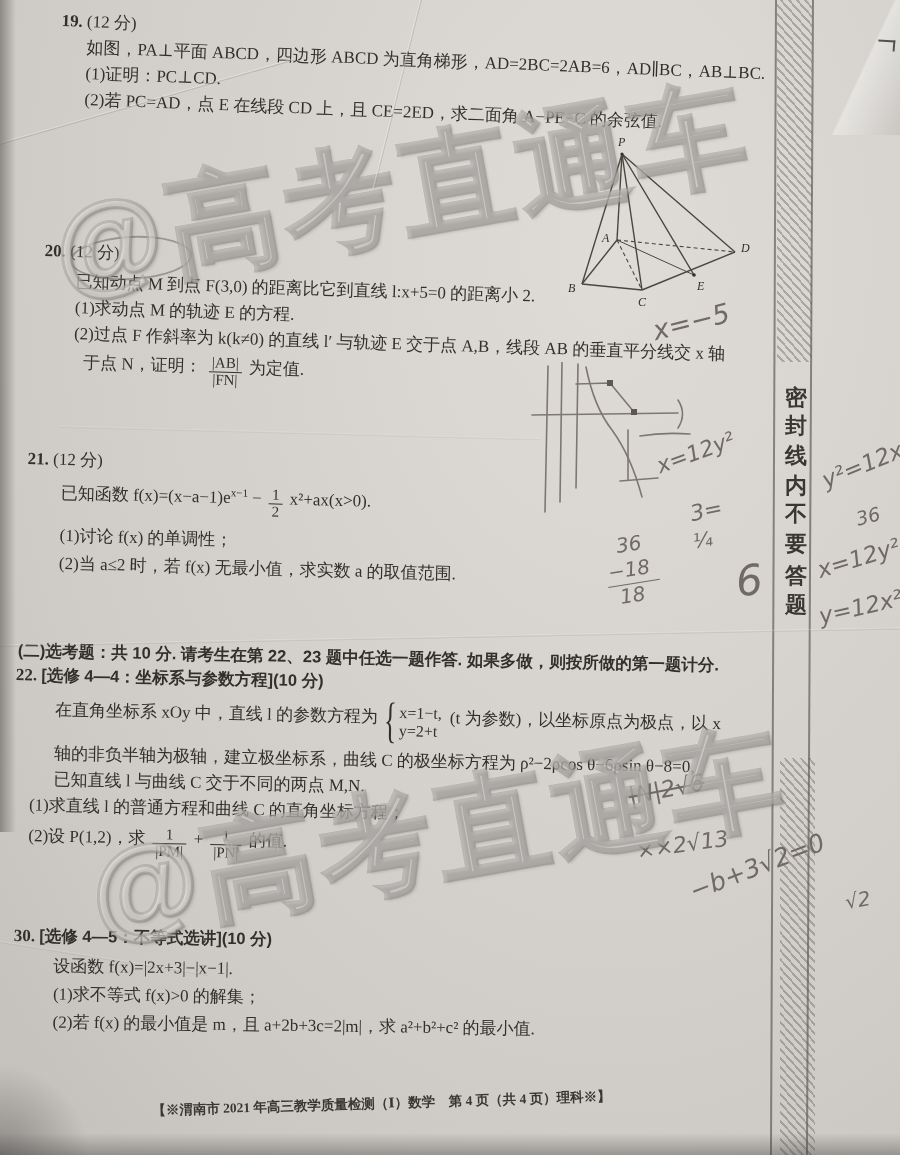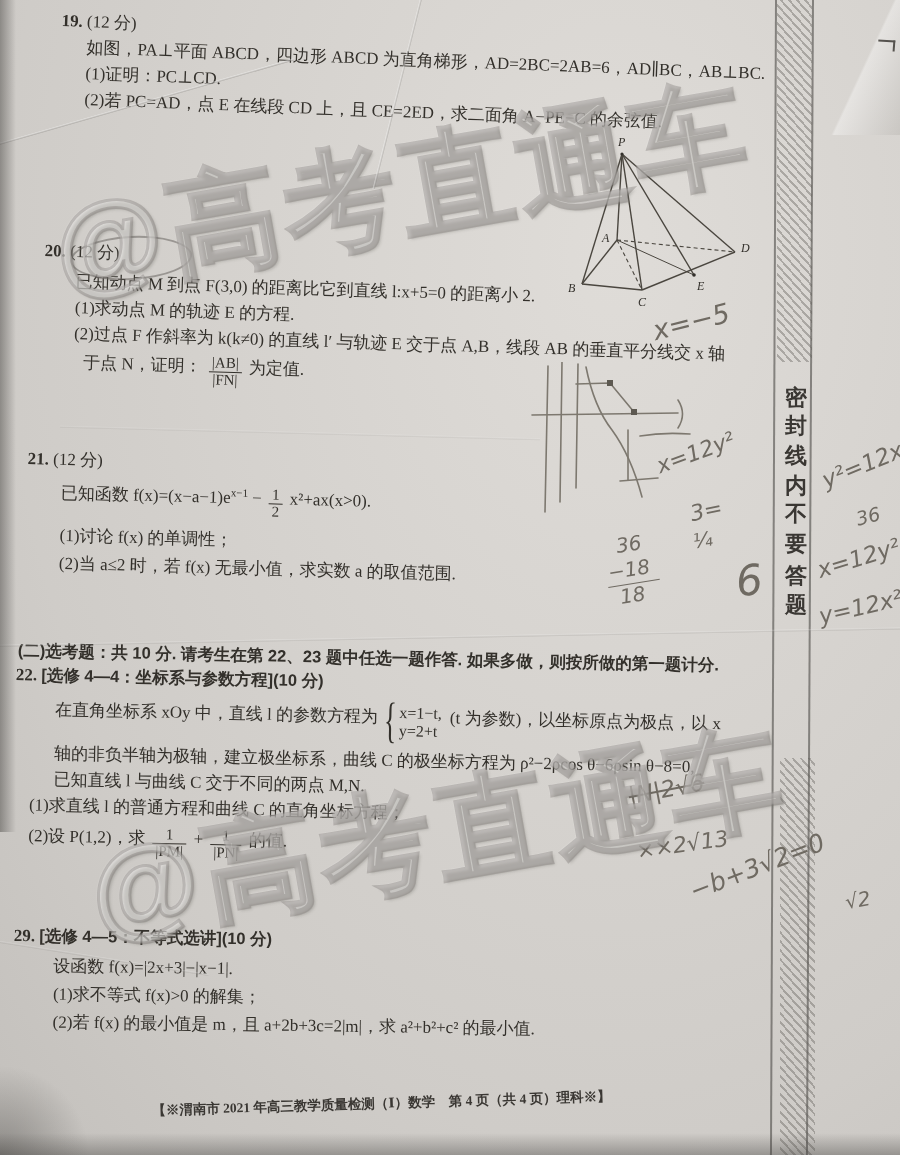--- a/index.html
+++ b/index.html
@@ -204,21 +204,21 @@
       <span class="frac">
         <span class="num">1</span>
         <span class="den">|PN|</span>
       </span>
       <span>的值.</span>
     </div>
   </div>
 
   <div class="blk" style="left:14px;top:925px;width:740px;height:120px;transform:rotate(0.8deg);transform-origin:left top;">
     <div class="row" style="left:0;top:0;">
-      <span class="qnum">29.</span>
+      <span class="qnum">30.</span>
       <span class="bold-sans" style="font-size:16.5px;">[选修 4—5：不等式选讲](10 分)</span>
     </div>
     <div class="row" style="left:40px;top:30px;">设函数 f(x)=|2x+3|−|x−1|.</div>
     <div class="row" style="left:40px;top:58px;">(1)求不等式 f(x)&gt;0 的解集；</div>
     <div class="row" style="left:40px;top:86px;">(2)若 f(x) 的最小值是 m，且 a+2b+3c=2|m|，求 a²+b²+c² 的最小值.</div>
   </div>
 
   <div class="footer" style="left:152px;top:1102px;transform:rotate(-1.8deg);transform-origin:left top;">【※渭南市 2021 年高三教学质量检测（Ⅰ）数学　第 4 页（共 4 页）理科※】</div>
 
   <div class="strip-line" style="left:775px;transform:rotate(0.25deg);transform-origin:top left;"></div>

